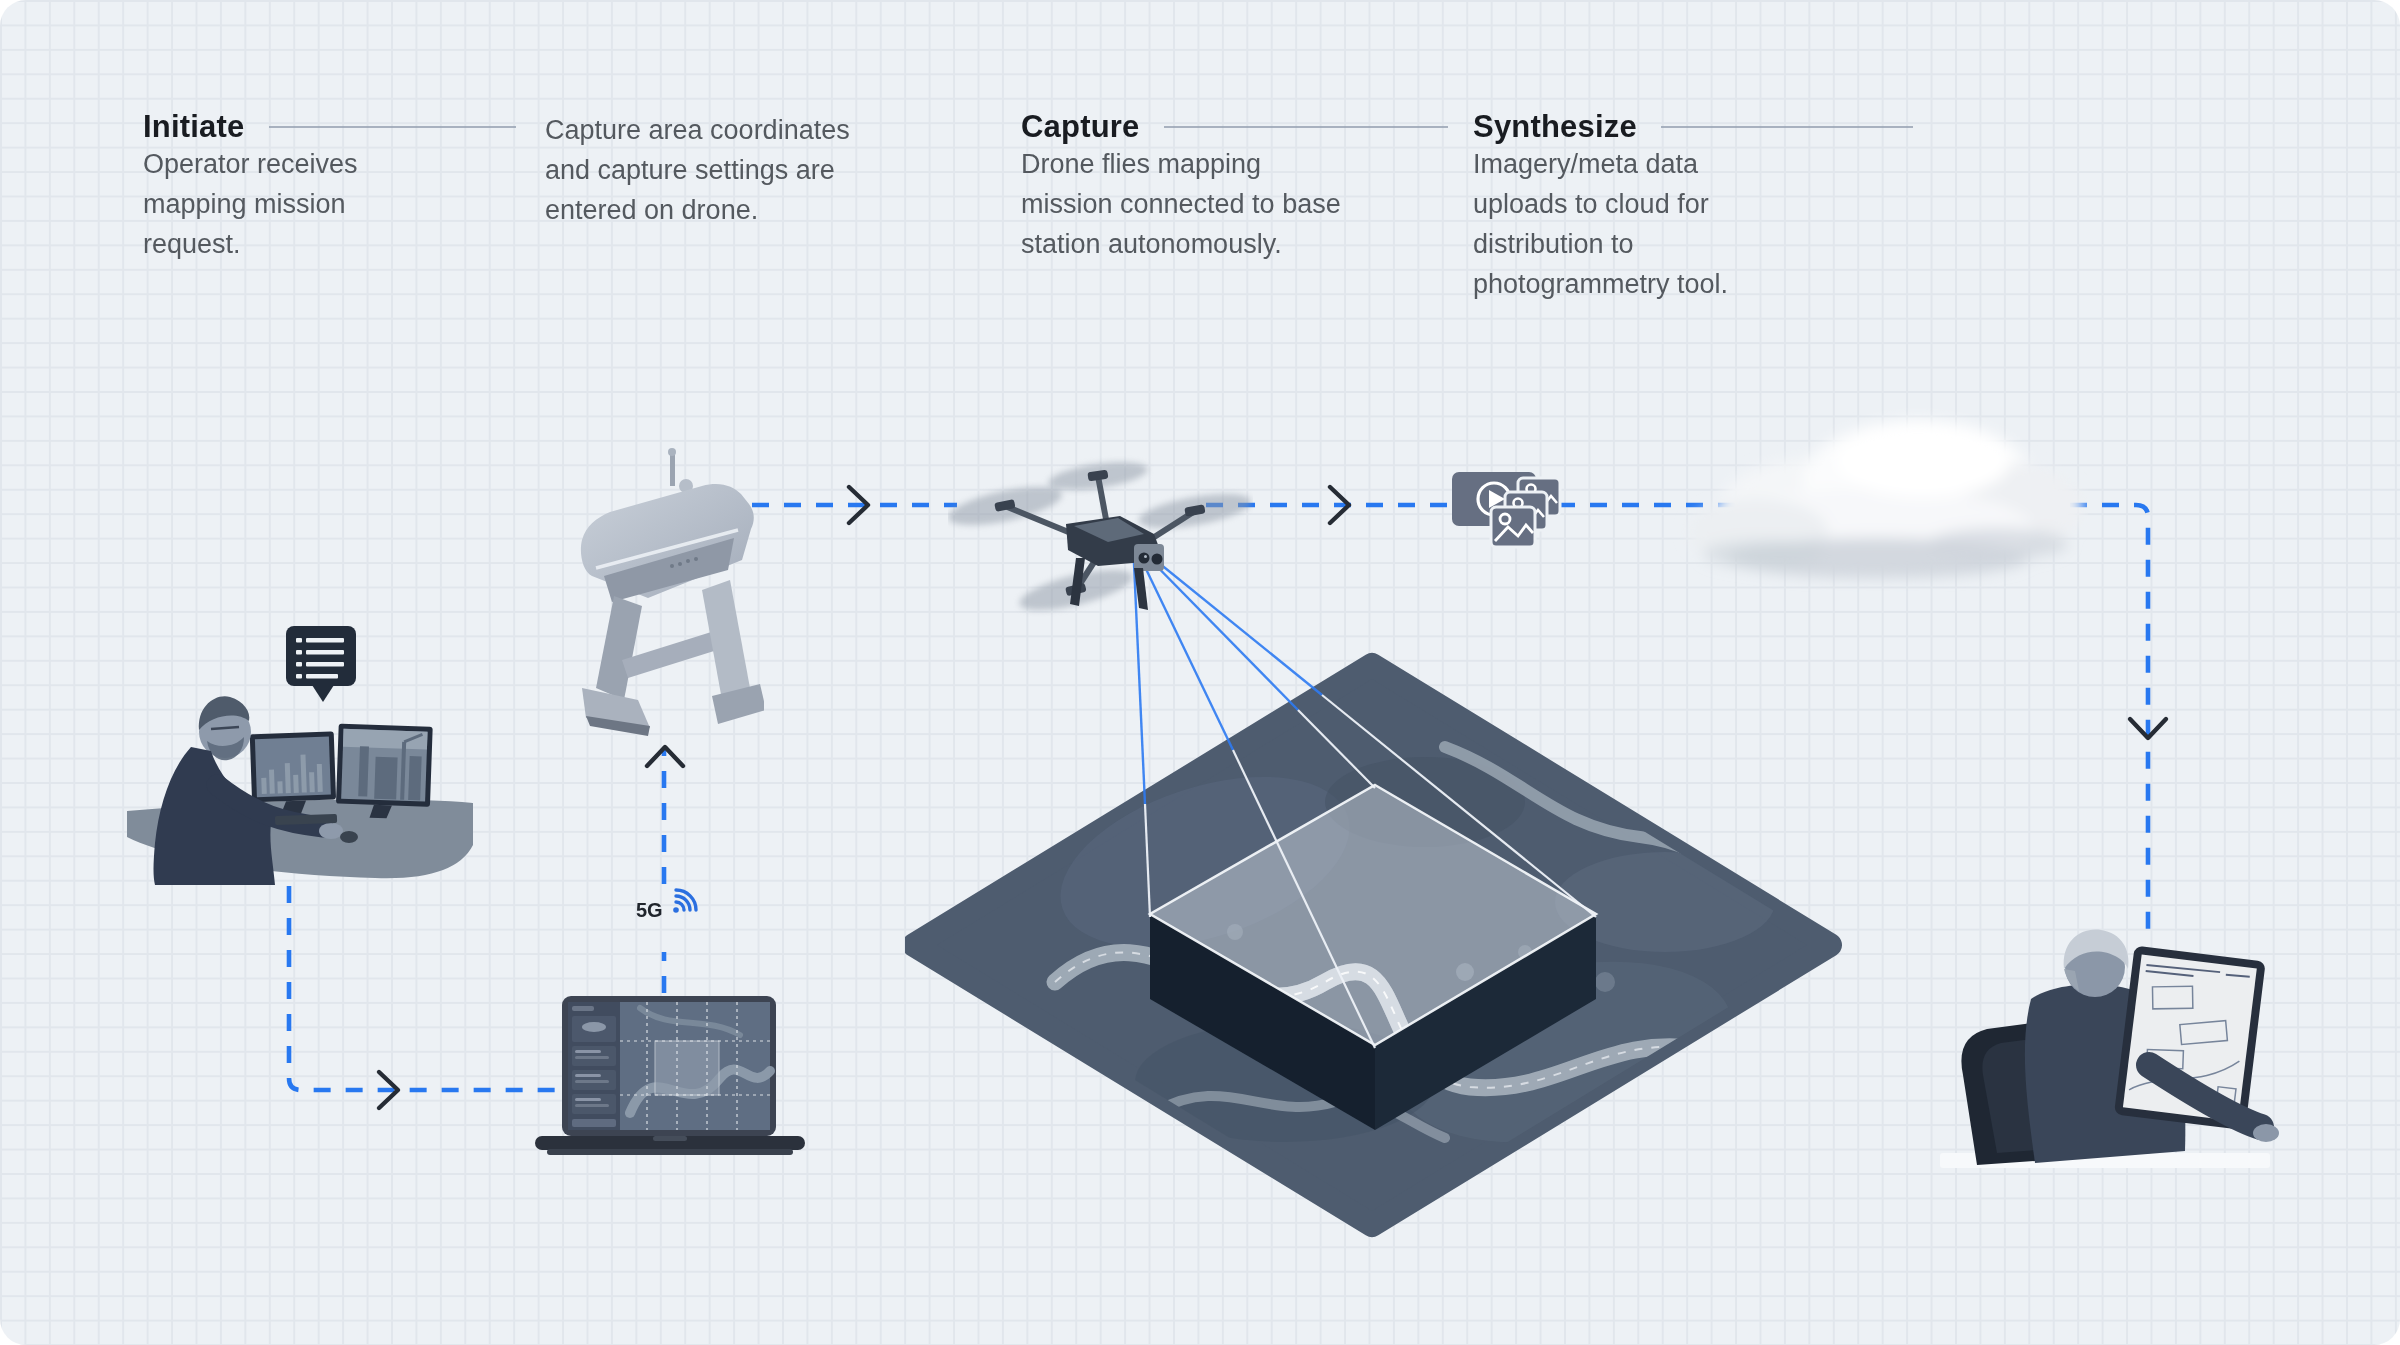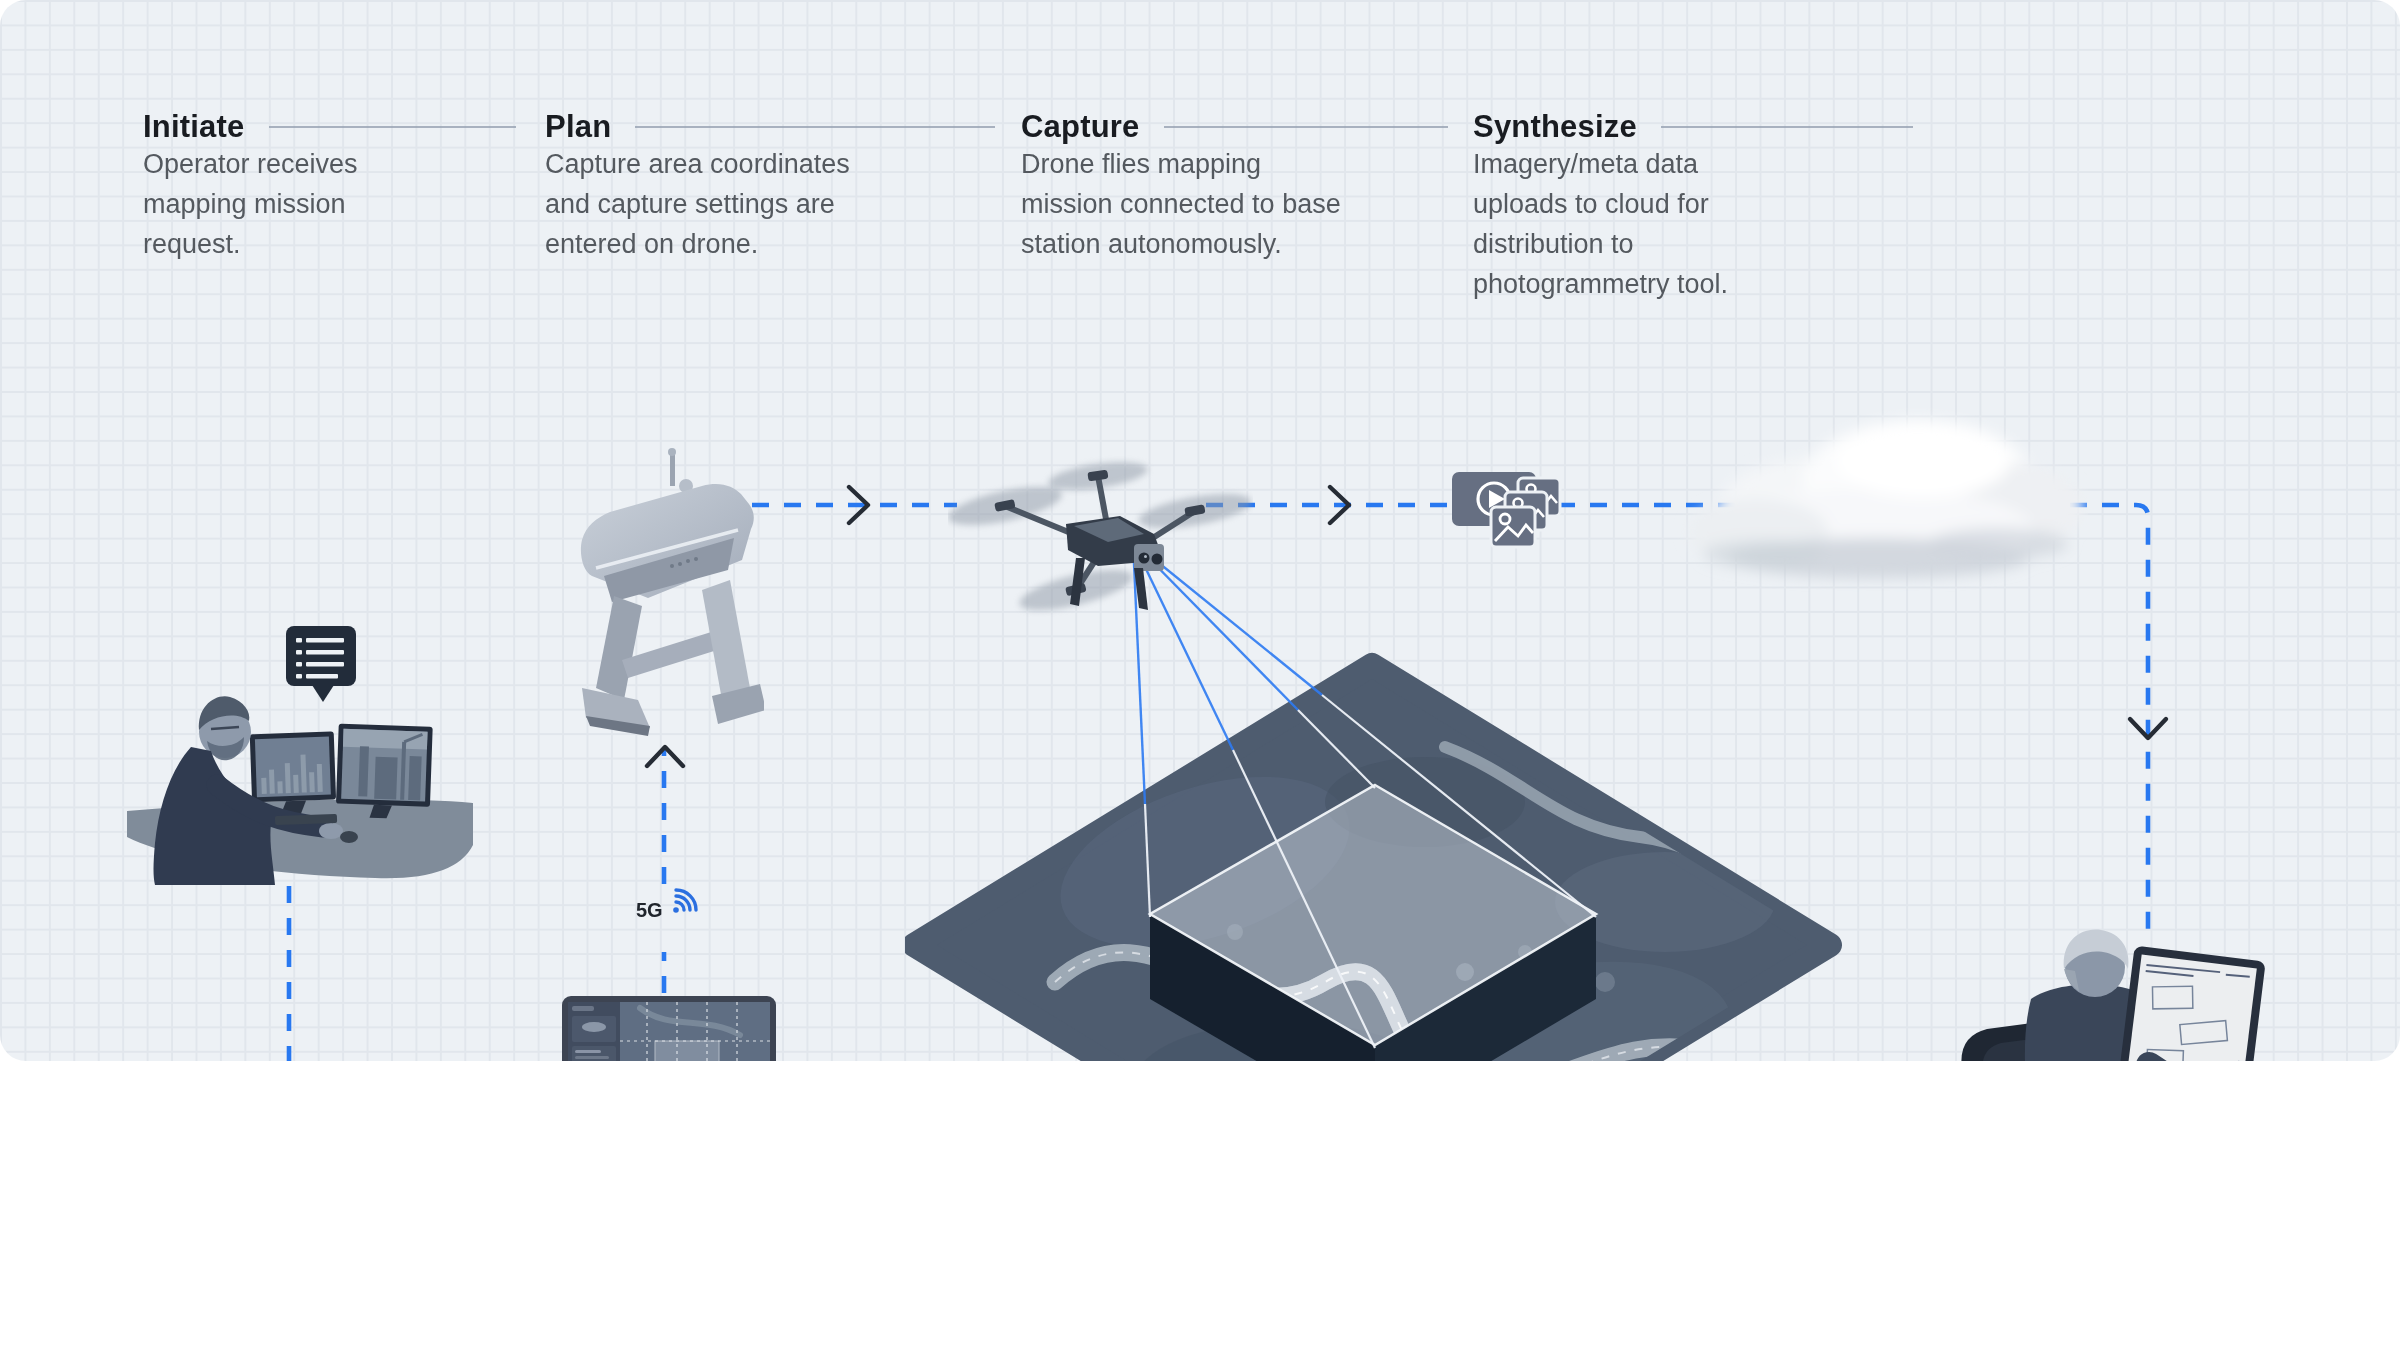--- a/index.html
+++ b/index.html
@@ -1,17 +1,17 @@
 <!DOCTYPE html>
 <html><head>
 <meta charset="utf-8">
 <style>
   html,body{margin:0;padding:0;background:#ffffff;font-family:"Liberation Sans",sans-serif;}
   .canvas{
-    position:relative;width:2400px;height:1061px;border-radius:26px;overflow:hidden;
+    position:relative;width:2400px;height:1345px;border-radius:26px;overflow:hidden;
     background-color:#edf1f5;
     background-image:
       linear-gradient(to right,#e1e6ec 1.5px,transparent 1.5px),
       linear-gradient(to bottom,#e1e6ec 1.5px,transparent 1.5px);
     background-size:24.45px 24.45px;
   }
   .abs{position:absolute;}
   svg{display:block;}
   .layer{position:absolute;left:0;top:0;pointer-events:none;}
   .step{position:absolute;top:110px;}
@@ -99,24 +99,20 @@
   <div class="step" style="left:143px;width:373px;">
     <div class="step-head">
       <span class="step-title">Initiate</span>
       <span class="rule"></span>
     </div>
     <div class="step-desc">Operator receives
 mapping mission
 request.</div>
   </div>
   <div class="step" style="left:545px;width:450px;">
-    <div class="step-head">
-      <span class="step-title">Plan</span>
-      <span class="rule"></span>
-    </div>
     <div class="step-desc">Capture area coordinates
 and capture settings are
 entered on drone.</div>
   </div>
   <div class="step" style="left:1473px;width:440px;">
     <div class="step-head">
       <span class="step-title">Synthesize</span>
       <span class="rule"></span>
     </div>
     <div class="step-desc">Imagery/meta data

